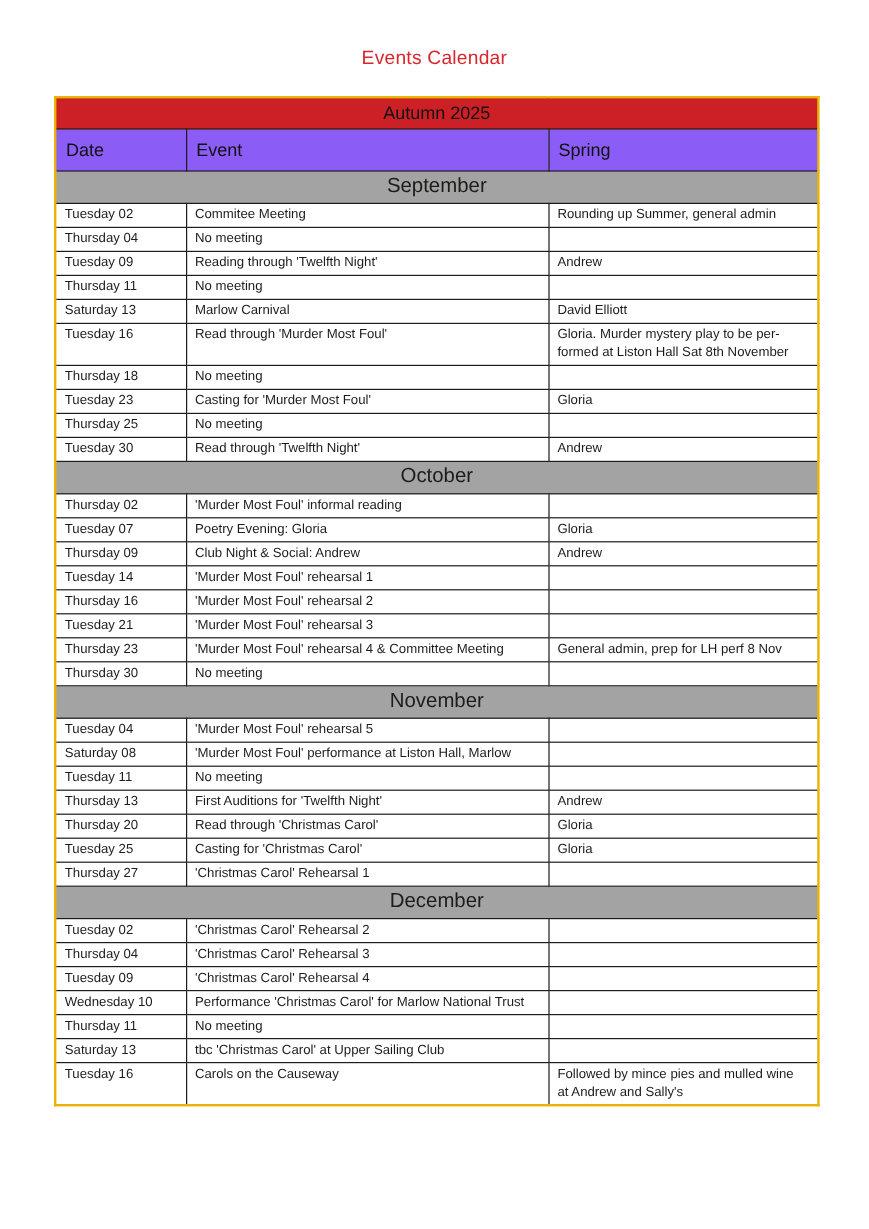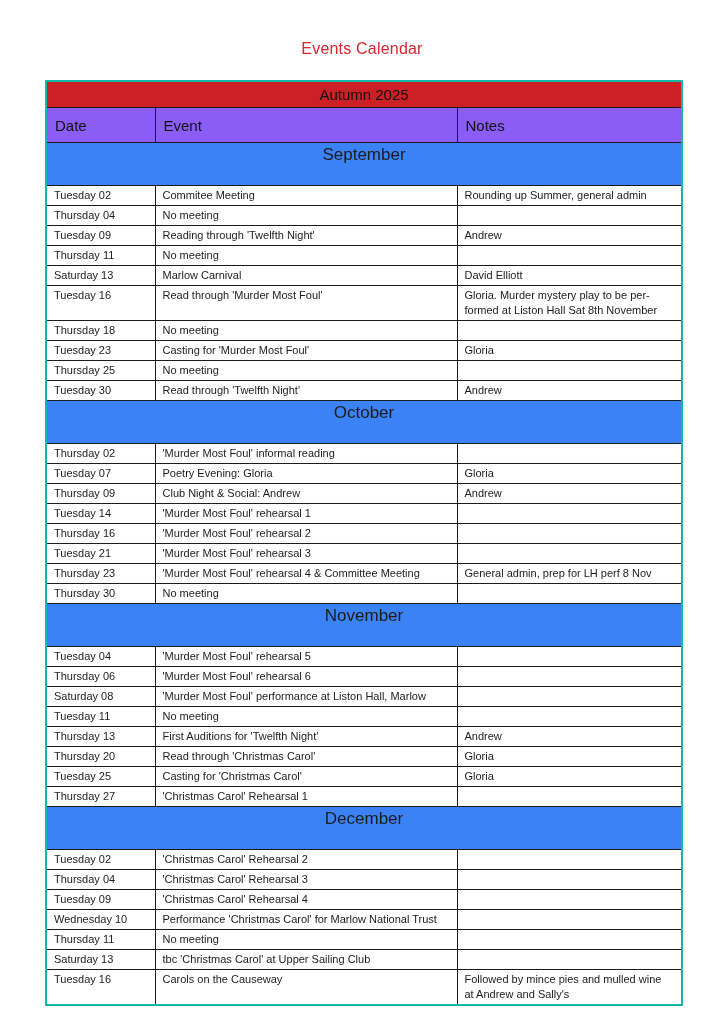--- a/index.html
+++ b/index.html
@@ -30,21 +30,21 @@
     color: #d8262c;
     letter-spacing: 0.2px;
   }
   table.cal {
     position: absolute;
     left: 45px;
     top: 80px;
     width: 636px;
     border-collapse: collapse;
     table-layout: fixed;
-    border: 2px solid #14b8a6;
+    border: 2px solid #eab308;
   }
   table.cal th, table.cal td {
     border: 1px solid #1c1c1a;
   }
   tr.season th {
     background: #cd2026;
     height: 25px;
     font-size: 15px;
     font-weight: 500;
     text-align: center;
@@ -57,23 +57,23 @@
     font-size: 15px;
     font-weight: 500;
     text-align: left;
     vertical-align: middle;
     padding: 0 8px;
     color: #111111;
   }
   tr.month td {
     font-size: 17px;
     text-align: center;
-    padding: 2px 0 20px 0;
-    font-weight: 500;
-    background: #3b82f6;
+    padding: 2px 0 4px 0;
+    font-weight: 500;
+    background: #a3a3a3;
   }
   tr.data td {
     font-size: 11px;
     line-height: 15px;
     padding: 2px 6px 2px 7px;
     vertical-align: top;
     white-space: pre-line;
     background: #ffffff;
   }
 </style>
@@ -90,21 +90,21 @@
       <col style="width:302px">
       <col style="width:225px">
     </colgroup>
     <thead>
       <tr class="season">
         <th colspan="3">Autumn 2025</th>
       </tr>
       <tr class="cols">
         <th>Date</th>
         <th>Event</th>
-        <th>Notes</th>
+        <th>Spring</th>
       </tr>
     </thead>
     <tbody id="cal-body">
         <tr class="month">
           <td colspan="3">September</td>
         </tr>
         <tr class="data">
           <td>Tuesday 02</td>
           <td>Commitee Meeting</td>
           <td>Rounding up Summer, general admin</td>
@@ -200,25 +200,20 @@
         </tr>
         <tr class="month">
           <td colspan="3">November</td>
         </tr>
         <tr class="data">
           <td>Tuesday 04</td>
           <td>'Murder Most Foul' rehearsal 5</td>
           <td></td>
         </tr>
         <tr class="data">
-          <td>Thursday 06</td>
-          <td>'Murder Most Foul' rehearsal 6</td>
-          <td></td>
-        </tr>
-        <tr class="data">
           <td>Saturday 08</td>
           <td>'Murder Most Foul' performance at Liston Hall, Marlow</td>
           <td></td>
         </tr>
         <tr class="data">
           <td>Tuesday 11</td>
           <td>No meeting</td>
           <td></td>
         </tr>
         <tr class="data">

